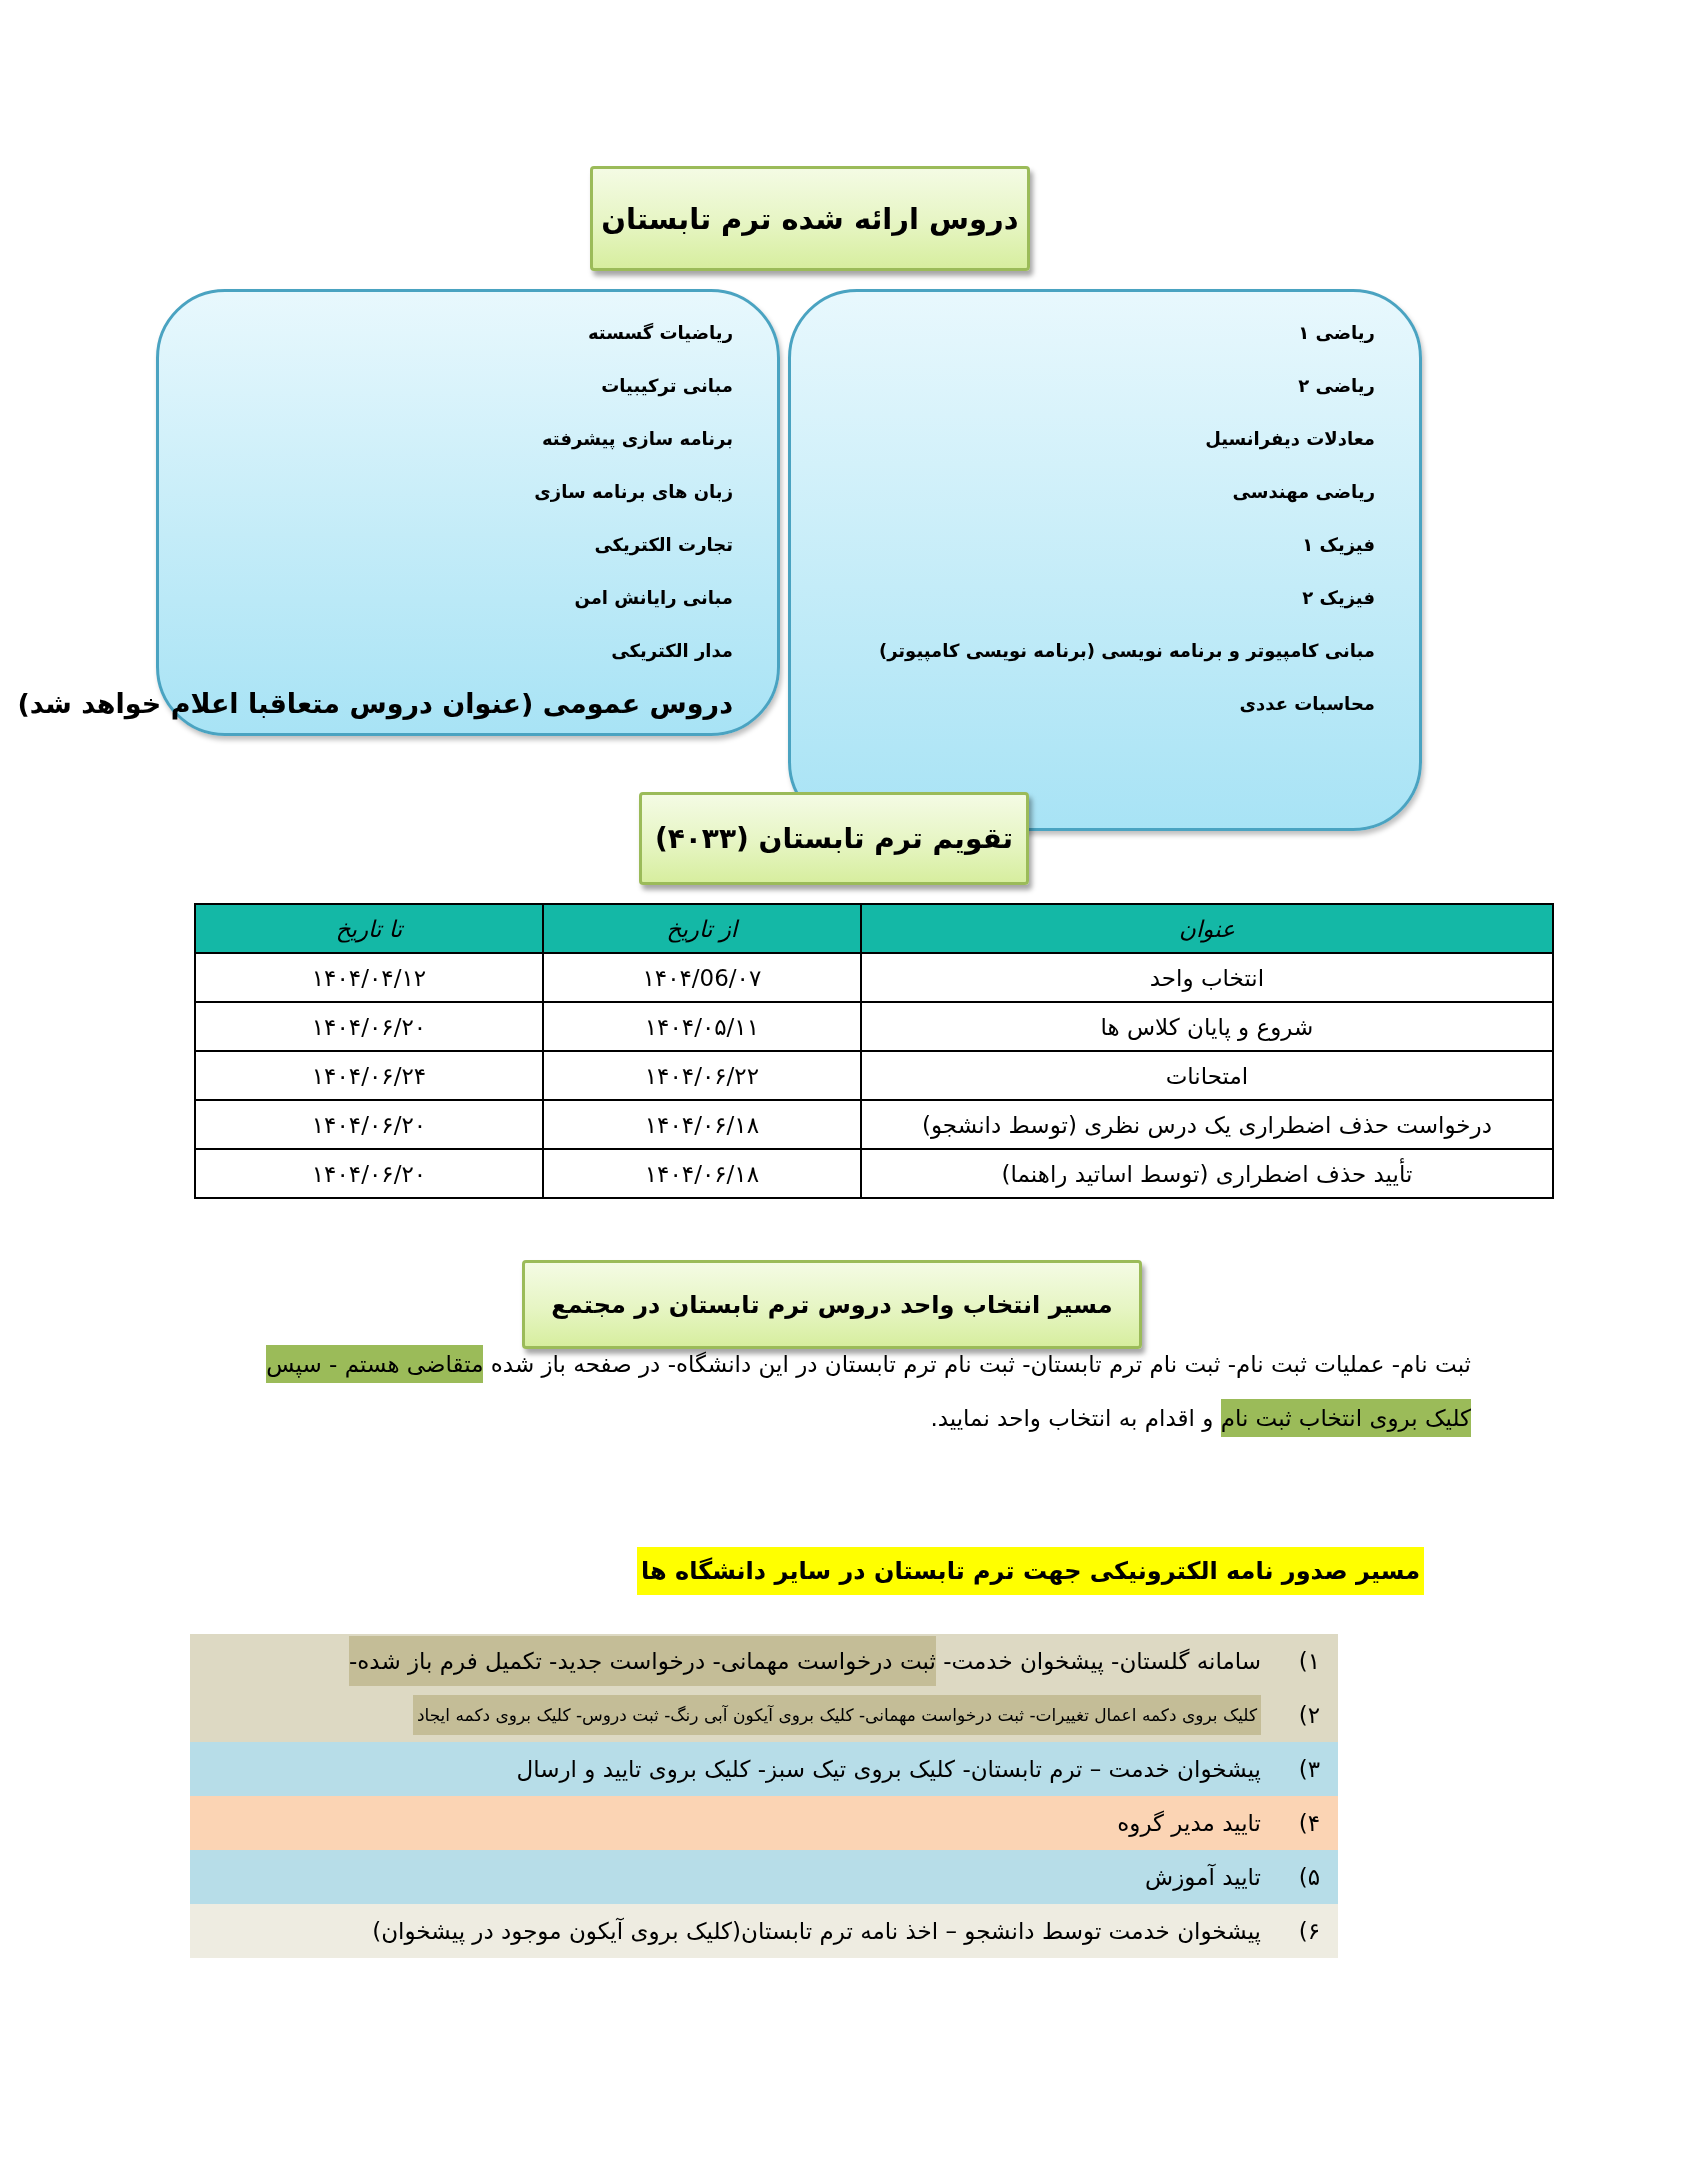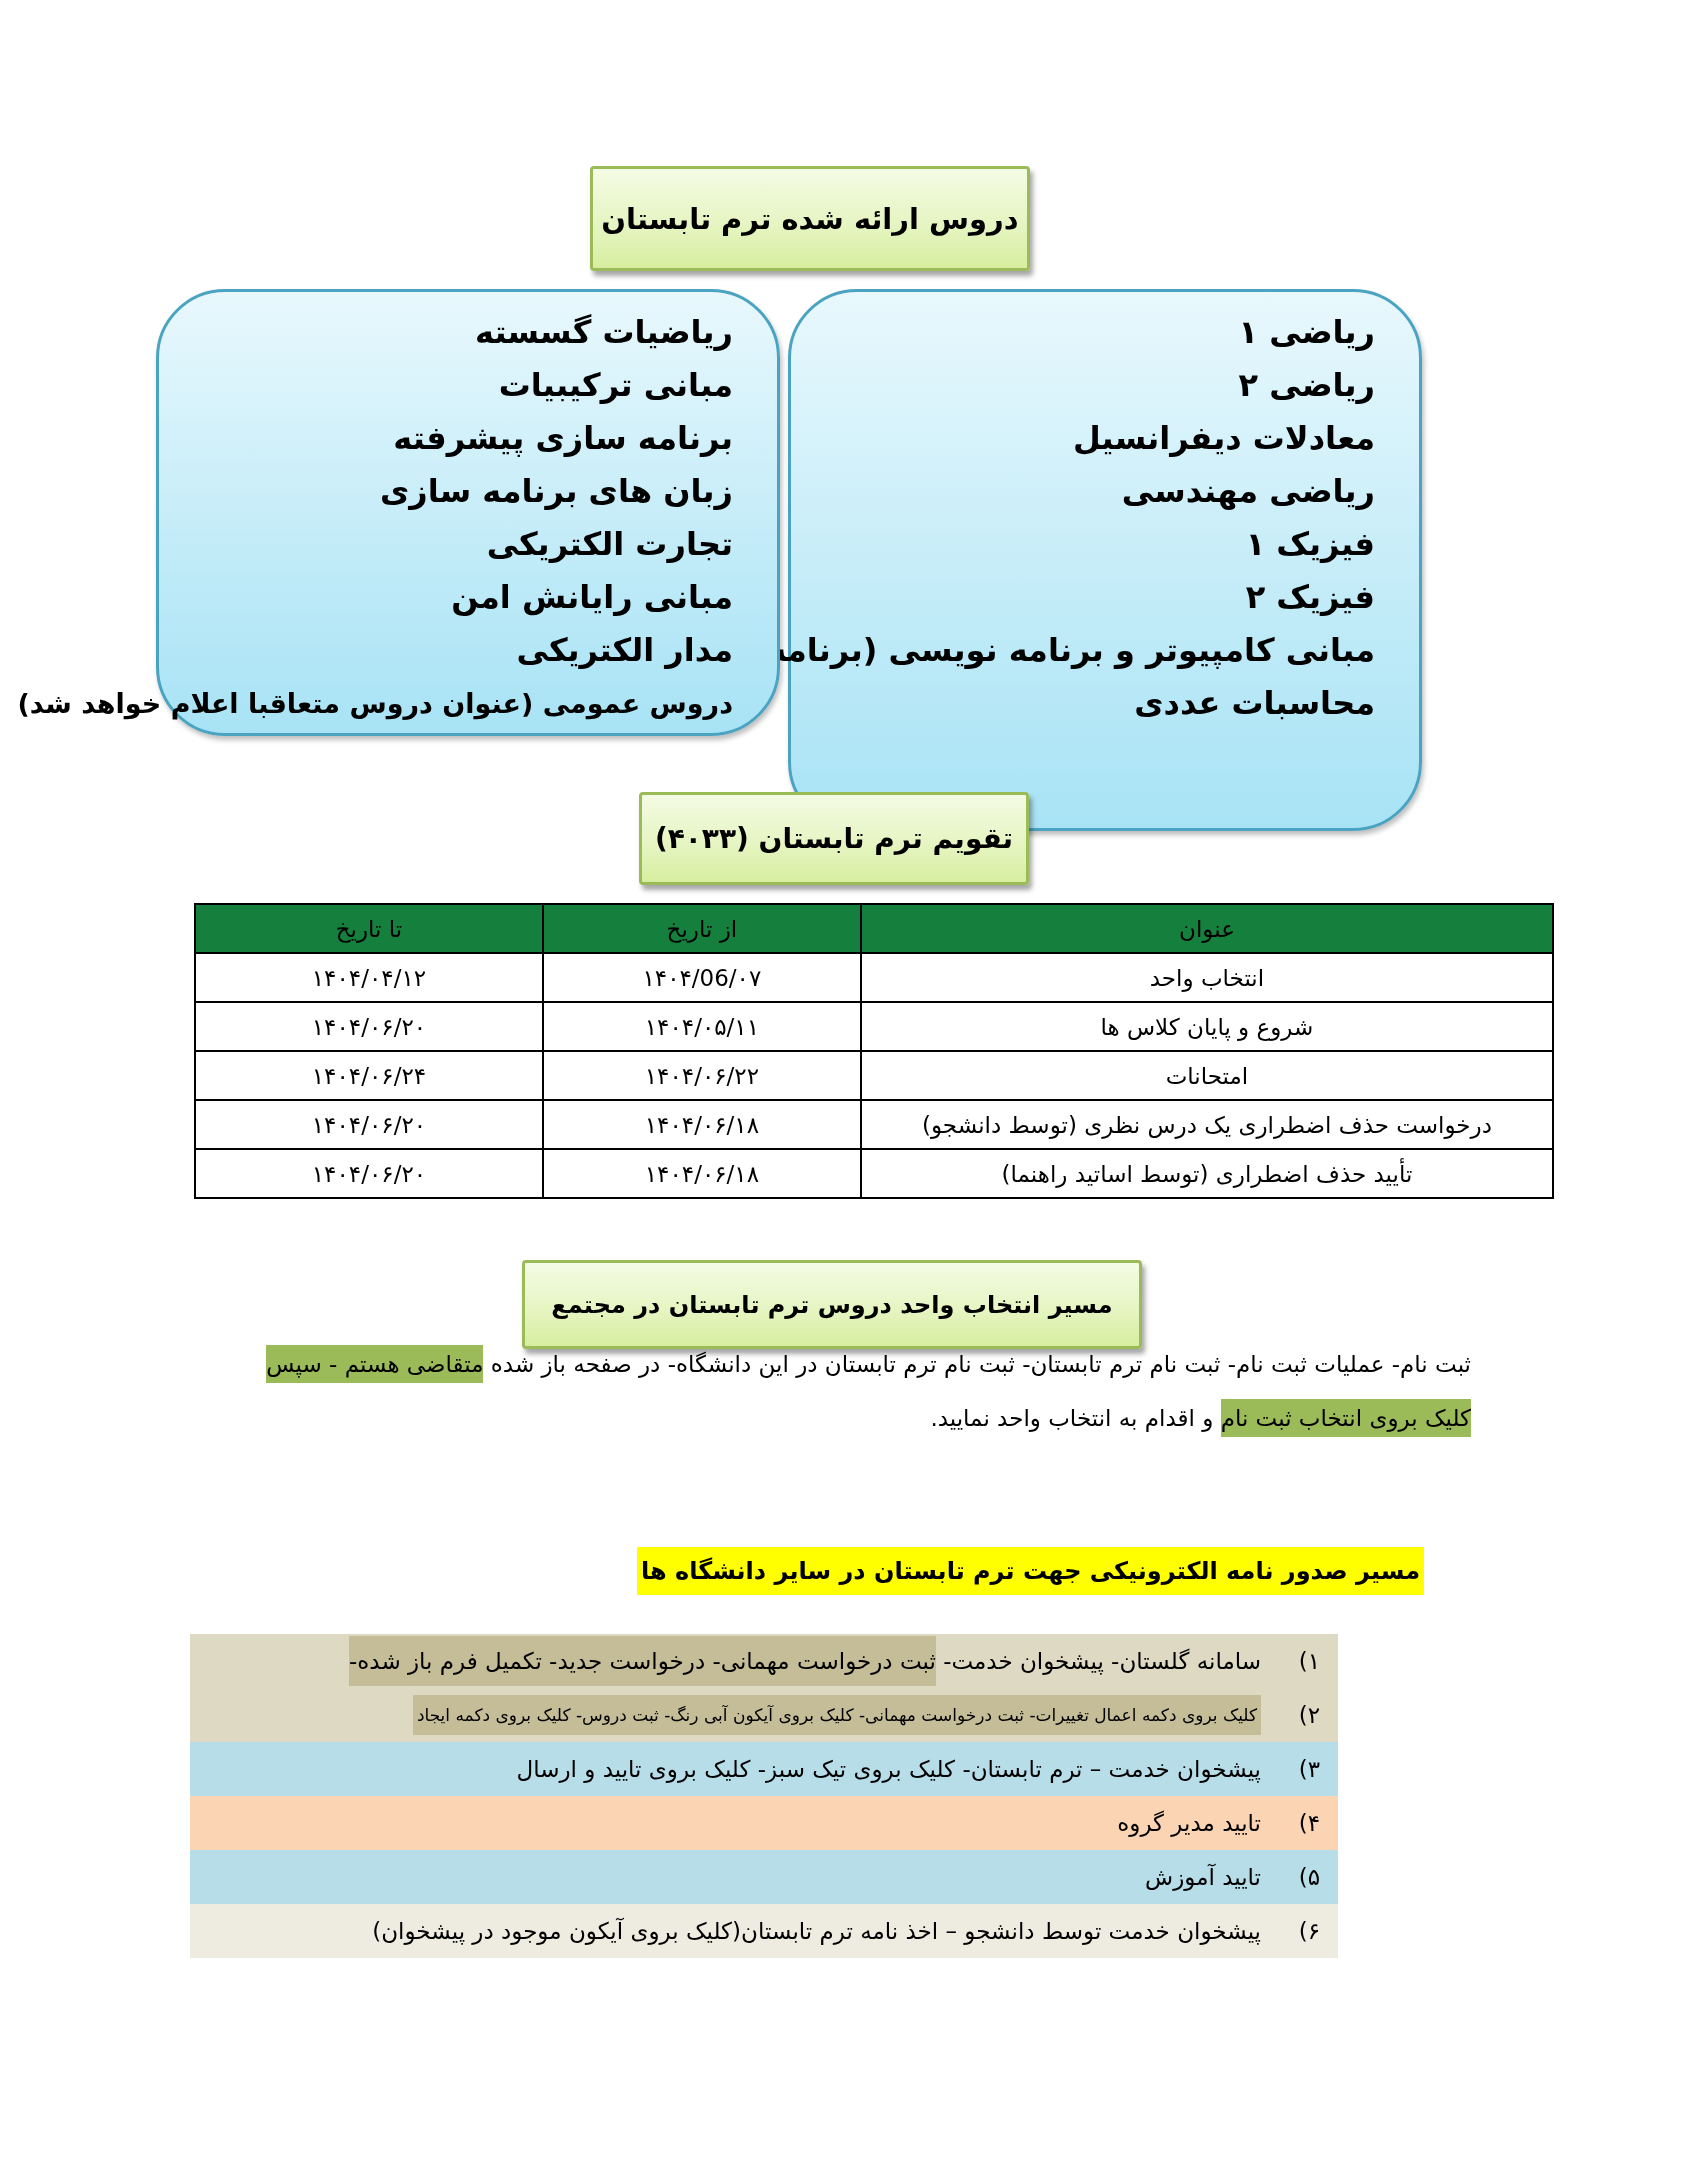--- a/index.html
+++ b/index.html
@@ -20,32 +20,32 @@
   .blue-box {
     position:absolute; box-sizing:border-box;
     border:3px solid #4aa3c1; border-radius:69px;
     background:linear-gradient(180deg,#e8f8fd 0%,#c4ecf8 55%,#a8e3f5 100%);
     box-shadow:2px 4px 5px rgba(0,0,0,0.25);
     direction:rtl; padding:14px 44px 0 10px;
   }
   #box-right { left:788px; top:289px; width:634px; height:542px; }
   #box-left  { left:156px; top:289px; width:624px; height:447px; }
   .blue-box .course {
-    font-weight:bold; font-size:32px; line-height:53px; white-space:nowrap;
+    font-weight:bold; font-size:18px; line-height:53px; white-space:nowrap;
   }
   #box-left .course.small { font-size:27px; }
 
   table.cal {
     position:absolute; left:194px; top:903px; width:1360px;
     border-collapse:collapse; direction:rtl; font-size:23px;
   }
   table.cal th, table.cal td {
     border:2px solid #000; height:47px; text-align:center; font-weight:normal; padding:0;
   }
-  table.cal th { background:#15803d; }
+  table.cal th { background:#14b8a6;font-style:italic; }
   table.cal .c-title { width:693px; }
   table.cal .c-from  { width:317px; }
   table.cal .c-to    { width:347px; }
 
   .para {
     position:absolute; left:194px; width:1277px; direction:rtl; font-size:23px;
     line-height:53px;
   }
   .hl-green { background:#9bbb59; padding:6px 0; }
 

